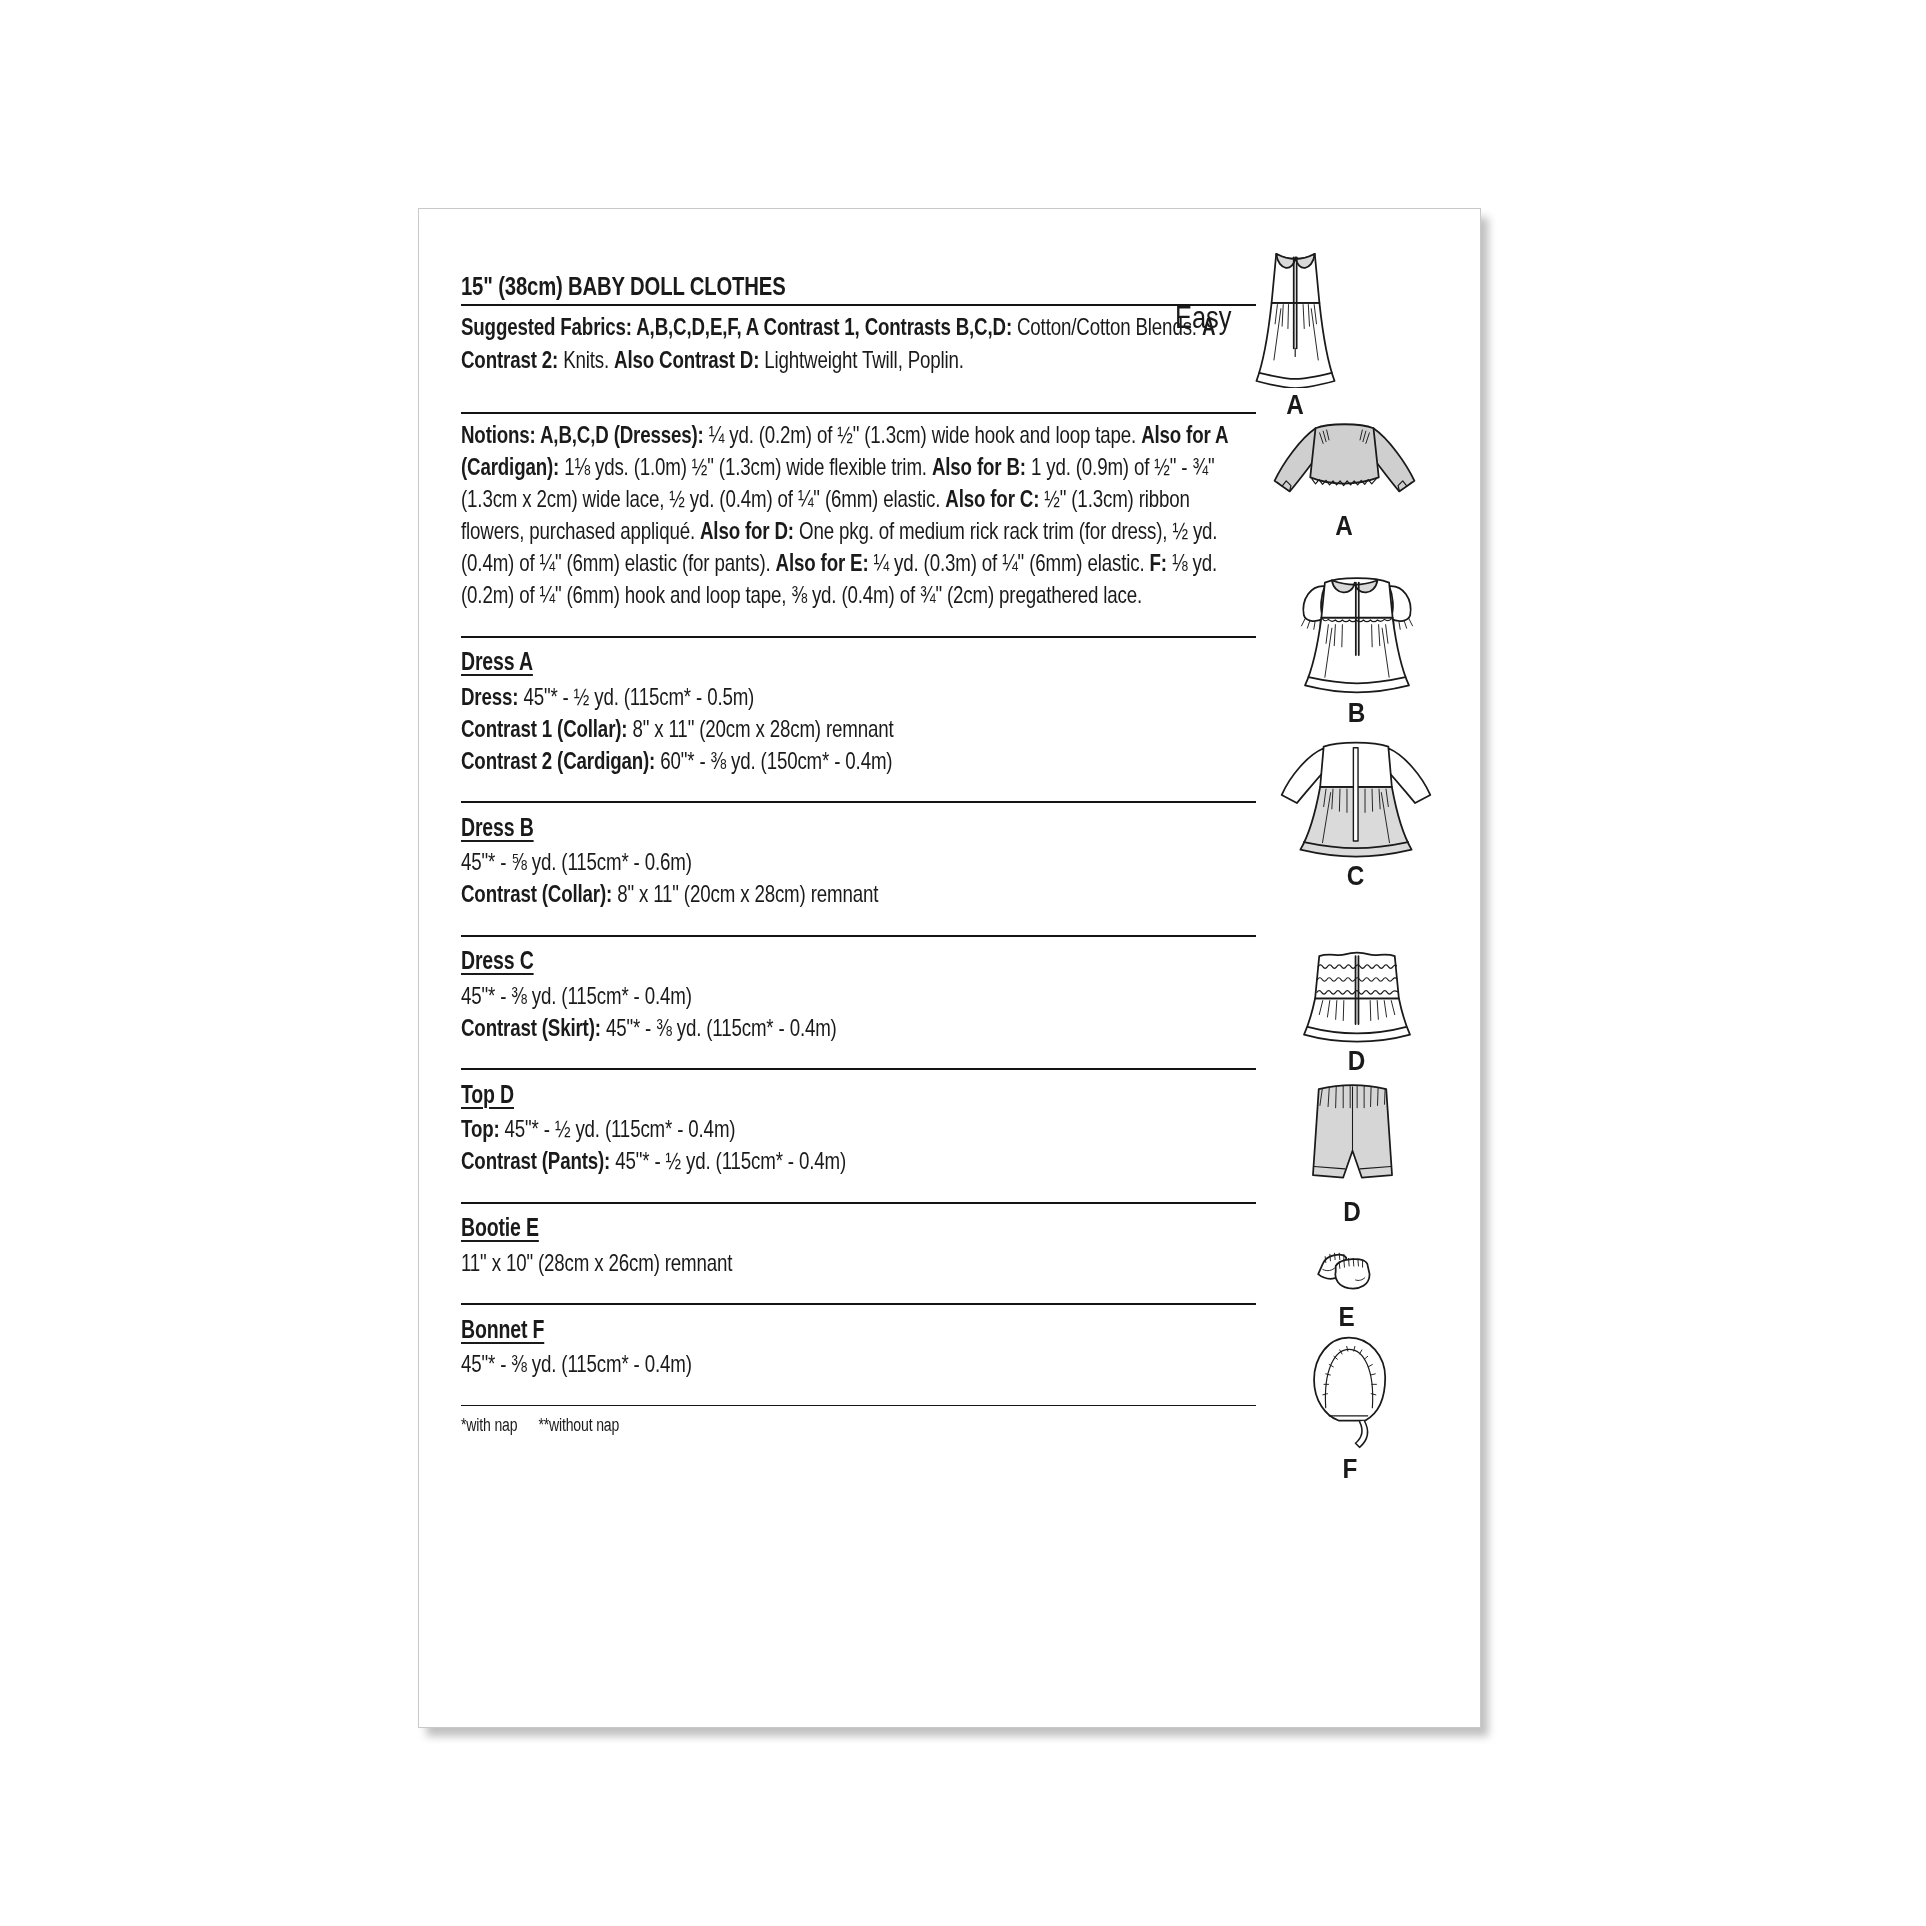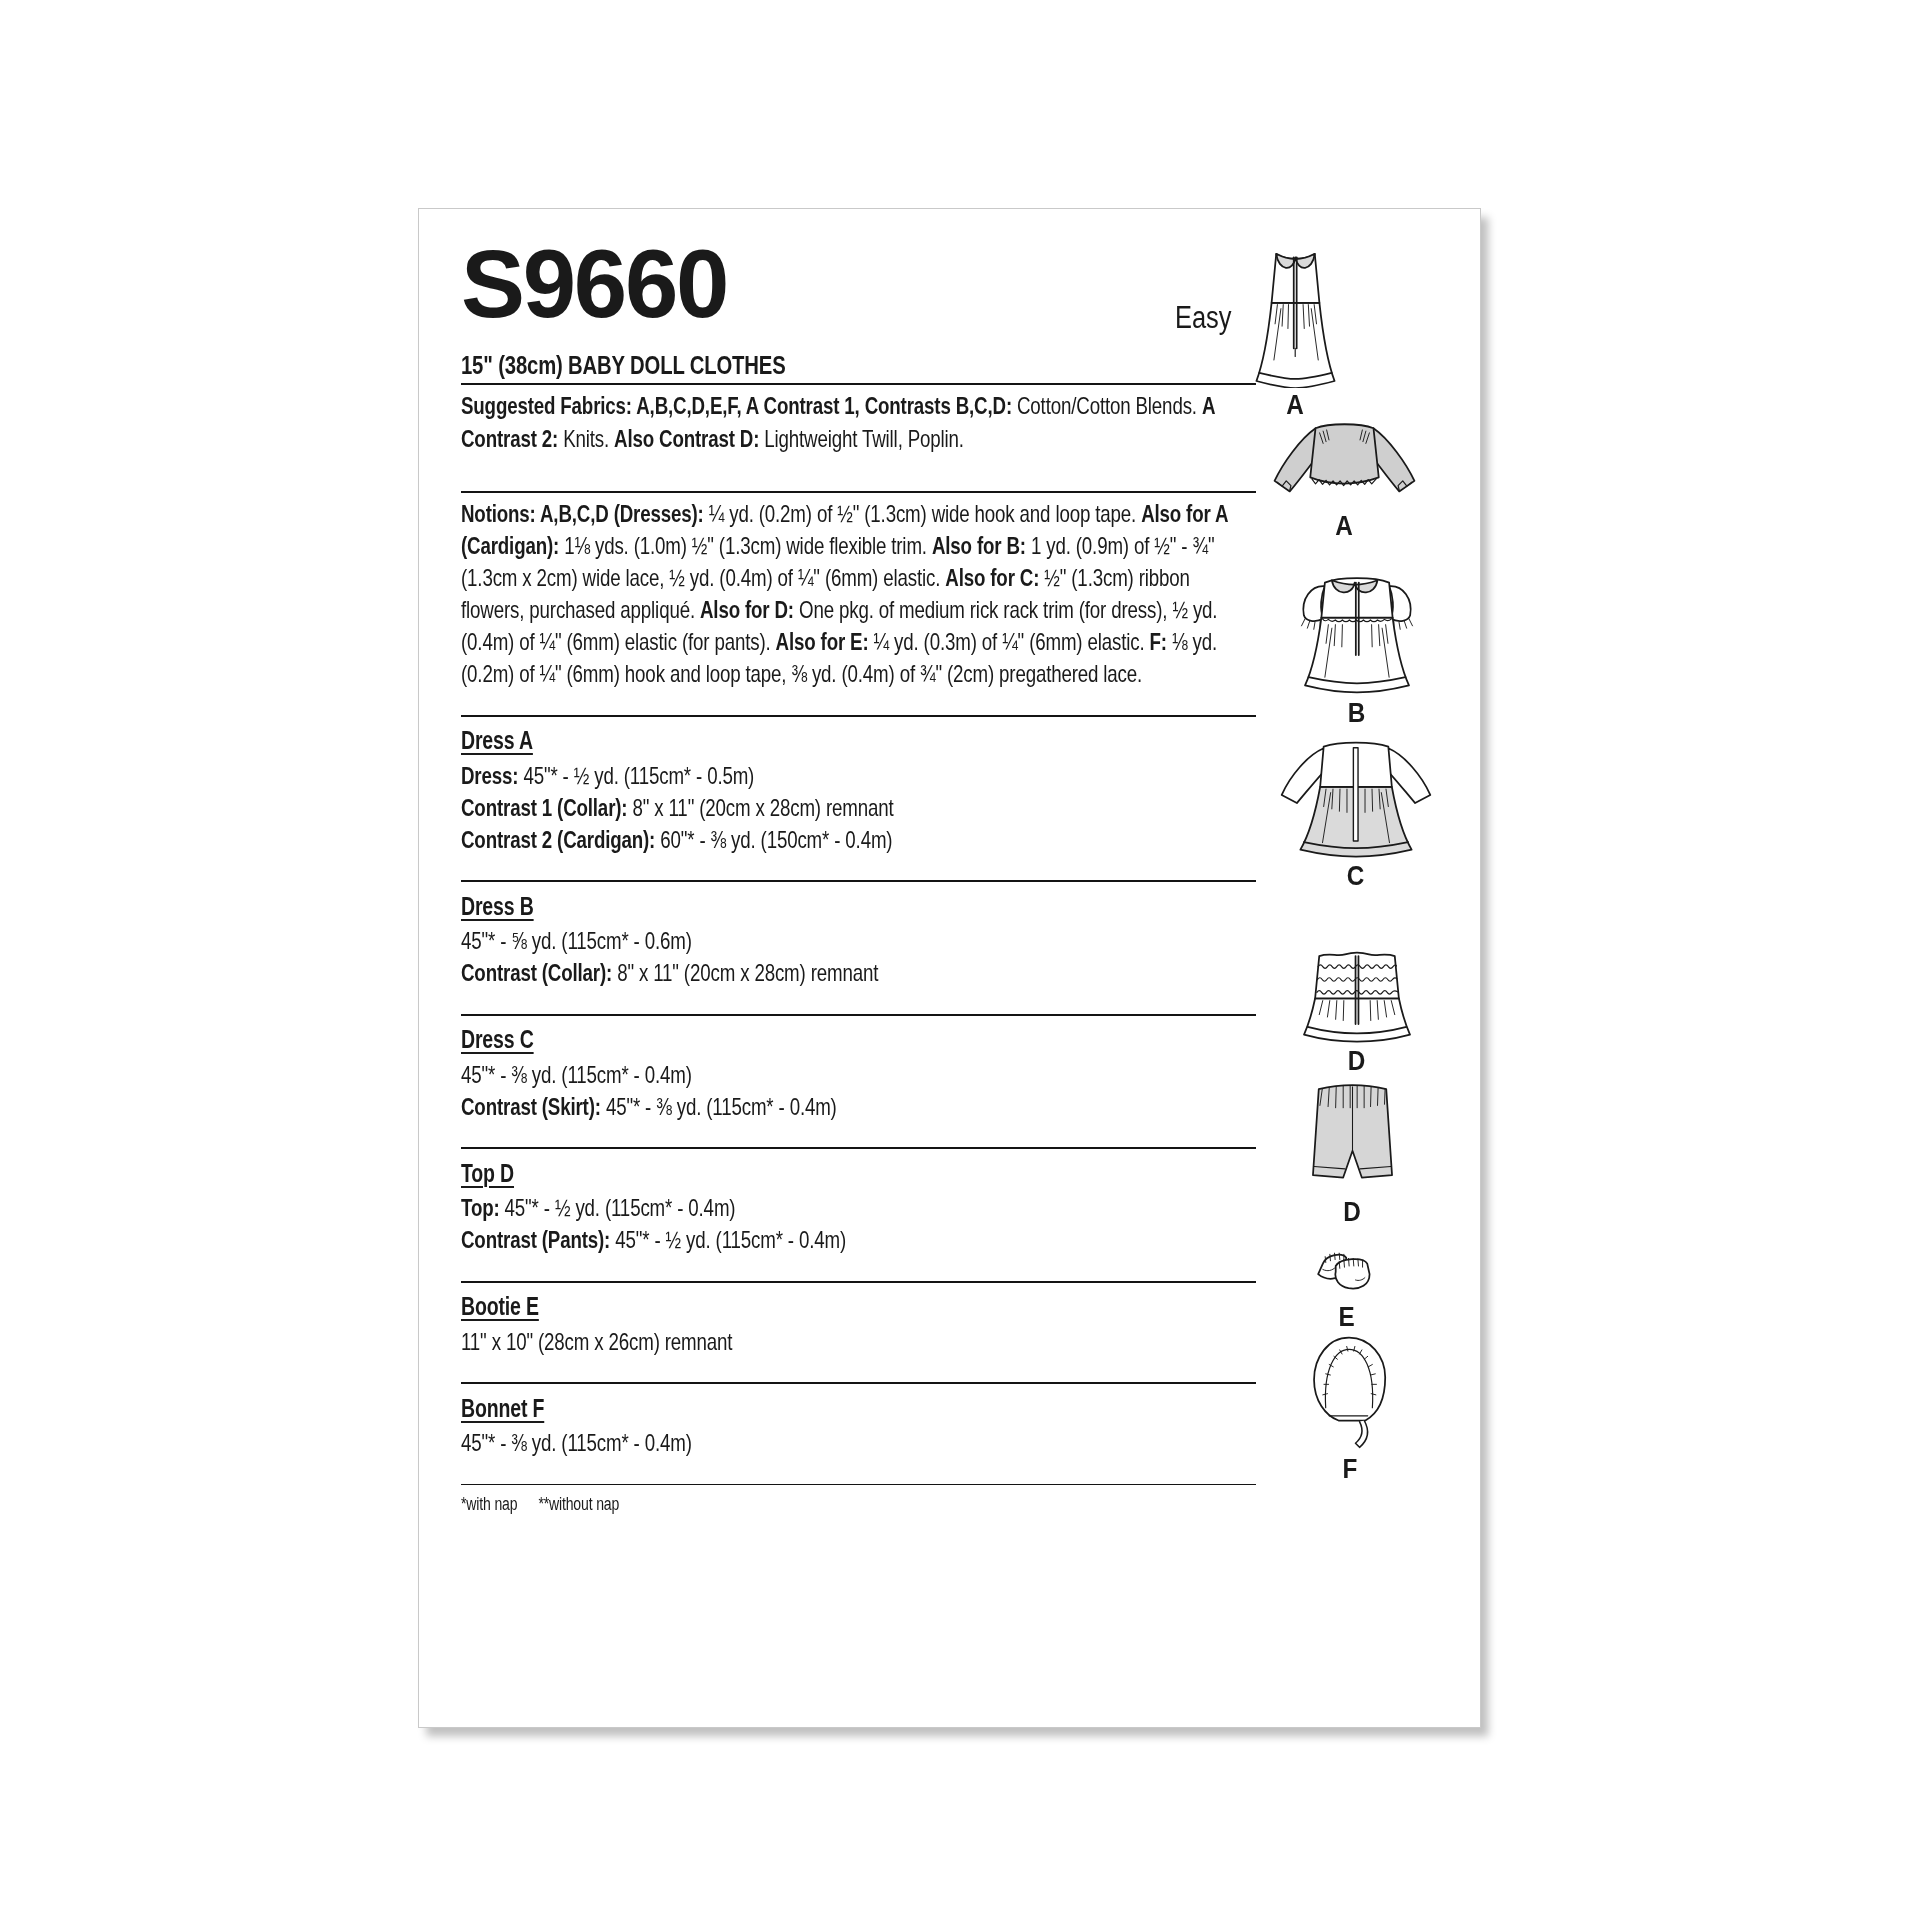--- a/index.html
+++ b/index.html
@@ -30,21 +30,20 @@
   .fig{position:absolute;text-align:center;}
   .fig-label{display:block;font-weight:bold;font-size:27px;margin-top:2.3px;transform:scaleX(0.9);}
   svg{display:block;margin:0 auto;}
 </style>
 </head>
 <body>
 
 <div class="page">
 
   <div class="text-col">
-    <div class="title">S9660</div>
     <div class="subtitle cx">15" (38cm) BABY DOLL CLOTHES</div>
 
     <div class="rule r1"></div>
     <div class="para fabrics cx"><b>Suggested Fabrics: A,B,C,D,E,F, A Contrast 1, Contrasts B,C,D: </b><span>Cotton/Cotton Blends. </span><b>A Contrast 2: </b><span>Knits. </span><b>Also Contrast D: </b><span>Lightweight Twill, Poplin.</span></div>
 
     <div class="rule r2"></div>
     <div class="para notions cx"><b>Notions: A,B,C,D (Dresses): </b><span>¼ yd. (0.2m) of ½" (1.3cm) wide hook and loop tape. </span><b>Also for A (Cardigan): </b><span>1⅛ yds. (1.0m) ½" (1.3cm) wide flexible trim. </span><b>Also for B: </b><span>1 yd. (0.9m) of ½" - ¾" (1.3cm x 2cm) wide lace, ½ yd. (0.4m) of ¼" (6mm) elastic. </span><b>Also for C: </b><span>½" (1.3cm) ribbon flowers, purchased appliqué. </span><b>Also for D: </b><span>One pkg. of medium rick rack trim (for dress), ½ yd. (0.4m) of ¼" (6mm) elastic (for pants). </span><b>Also for E: </b><span>¼ yd. (0.3m) of ¼" (6mm) elastic. </span><b>F: </b><span>⅛ yd. (0.2m) of ¼" (6mm) hook and loop tape, ⅜ yd. (0.4m) of ¾" (2cm) pregathered lace.</span></div>
 
     <div class="rule r3"></div>
     <div class="section cx">

